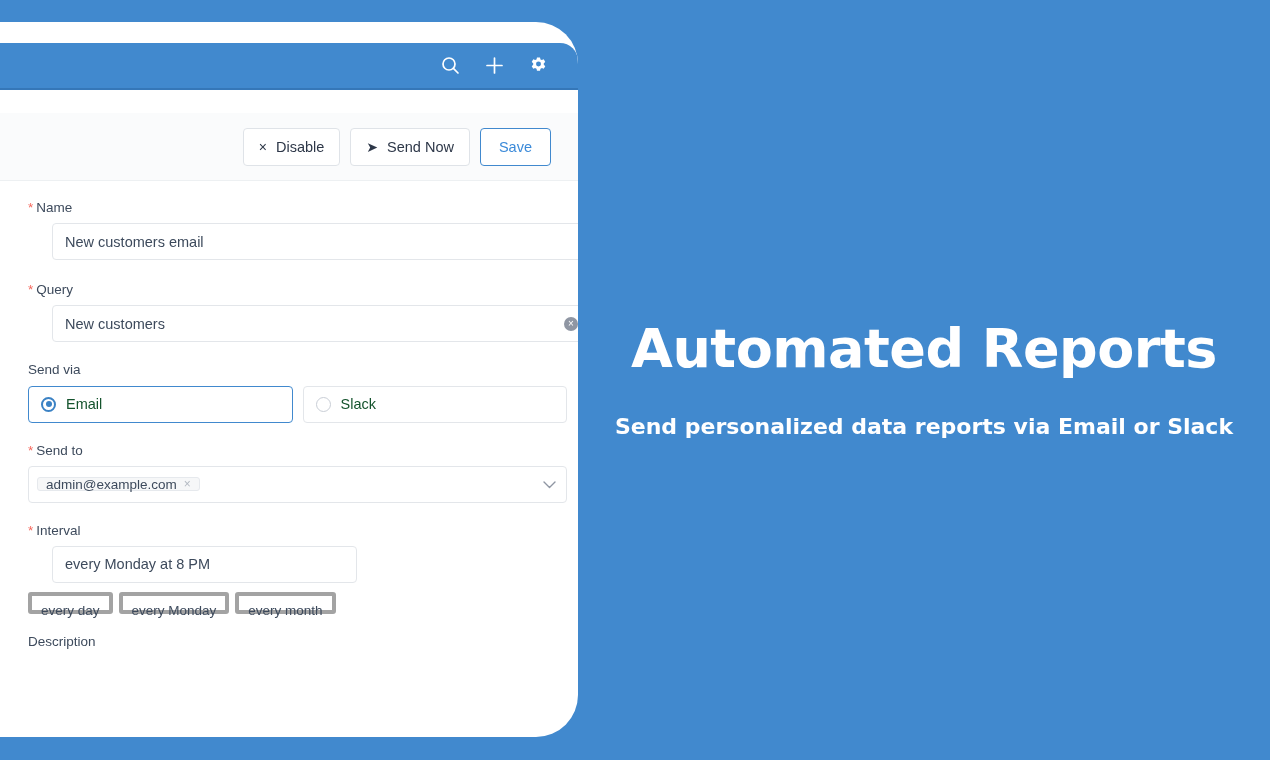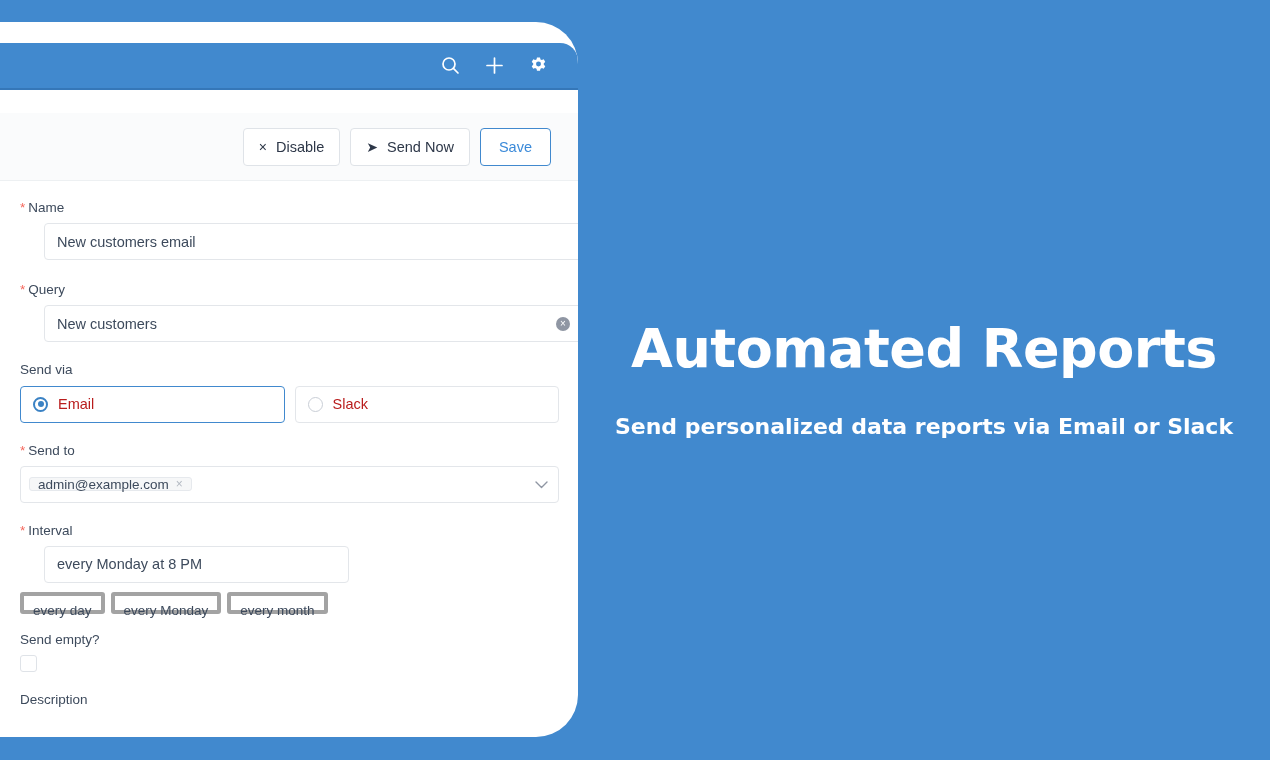--- a/index.html
+++ b/index.html
@@ -107,21 +107,21 @@
   .tb-btn .glyph { font-size: 14px; line-height: 1; display: inline-block; }
   .tb-btn.primary {
     border-color: #4189ce;
     color: #3b8ad9;
     padding: 0 18px;
   }
 
   
   #form {
     position: absolute;
-    left: 8px; top: 160px;
+    left: 16px; top: 160px;
     width: 578px; height: 555px;
     padding: 18px 27px 0 12px;
   }
   .field { margin-bottom: 0; }
   .label {
     font-size: 13.5px;
     color: #3d4a5c;
     margin: 0 0 7px 0;
     display: block;
     line-height: 1.2;
@@ -161,21 +161,21 @@
   .radio-row { display: flex; gap: 10px; }
   .radio-box {
     width: 284px; height: 37px;
     border: 1px solid #e3e6ea;
     border-radius: 4px;
     display: flex; align-items: center;
     padding: 0 12px;
     gap: 10px;
     cursor: pointer;
     font-size: 14.5px;
-    color: #b91c1c;
+    color: #14532d;
   }
   .radio-box.selected { border-color: #4189ce; }
   .radio-mark {
     width: 15px; height: 15px;
     border-radius: 50%;
     border: 1px solid #c9ced6;
     flex: none;
     position: relative;
     background: #fff;
   }
@@ -358,24 +358,20 @@
             <span class="txt">every Monday at 8 PM</span>
           </div>
           <div class="quickrow">
             <button class="quick-btn">every day</button>
             <button class="quick-btn">every Monday</button>
             <button class="quick-btn">every month</button>
           </div>
         </div>
       </div>
 
-      <div class="field mt18">
-        <span class="label">Send empty?</span>
-        <div class="checkbox"></div>
-      </div>
 
       <div class="field mt20">
         <span class="label">Description</span>
       </div>
 
     </div>
   </div>
 </div>
 
 </body></html>

